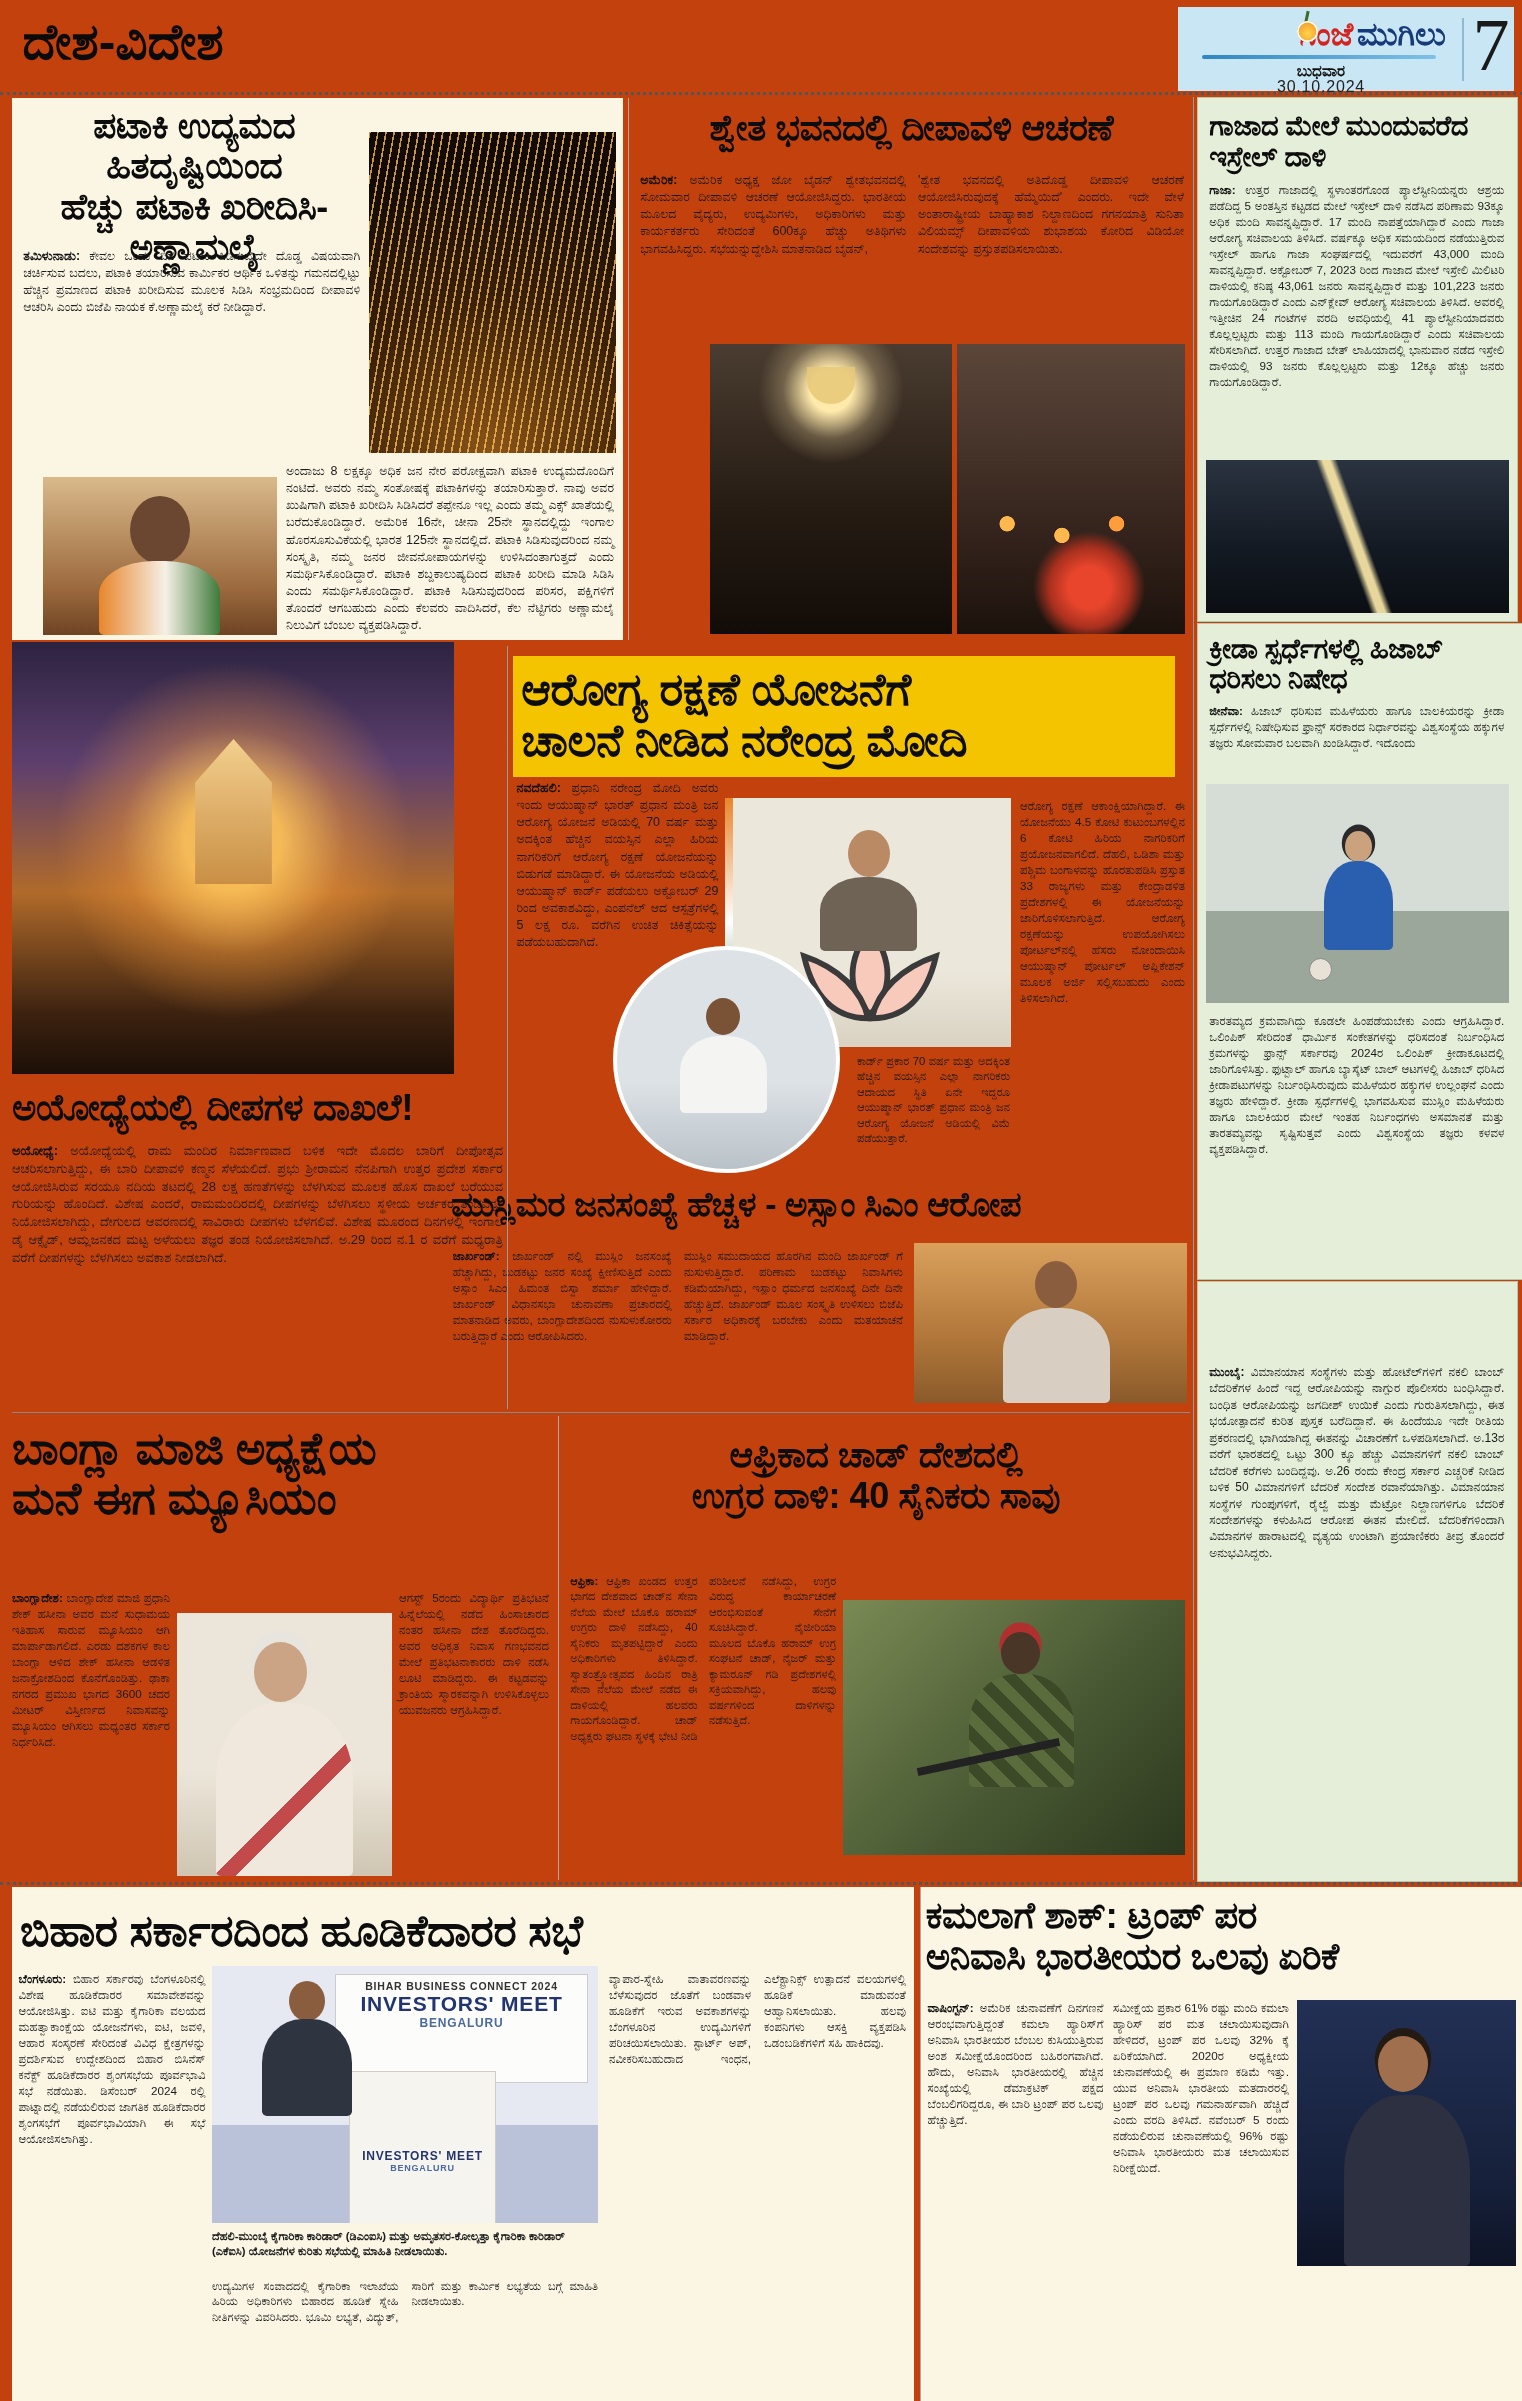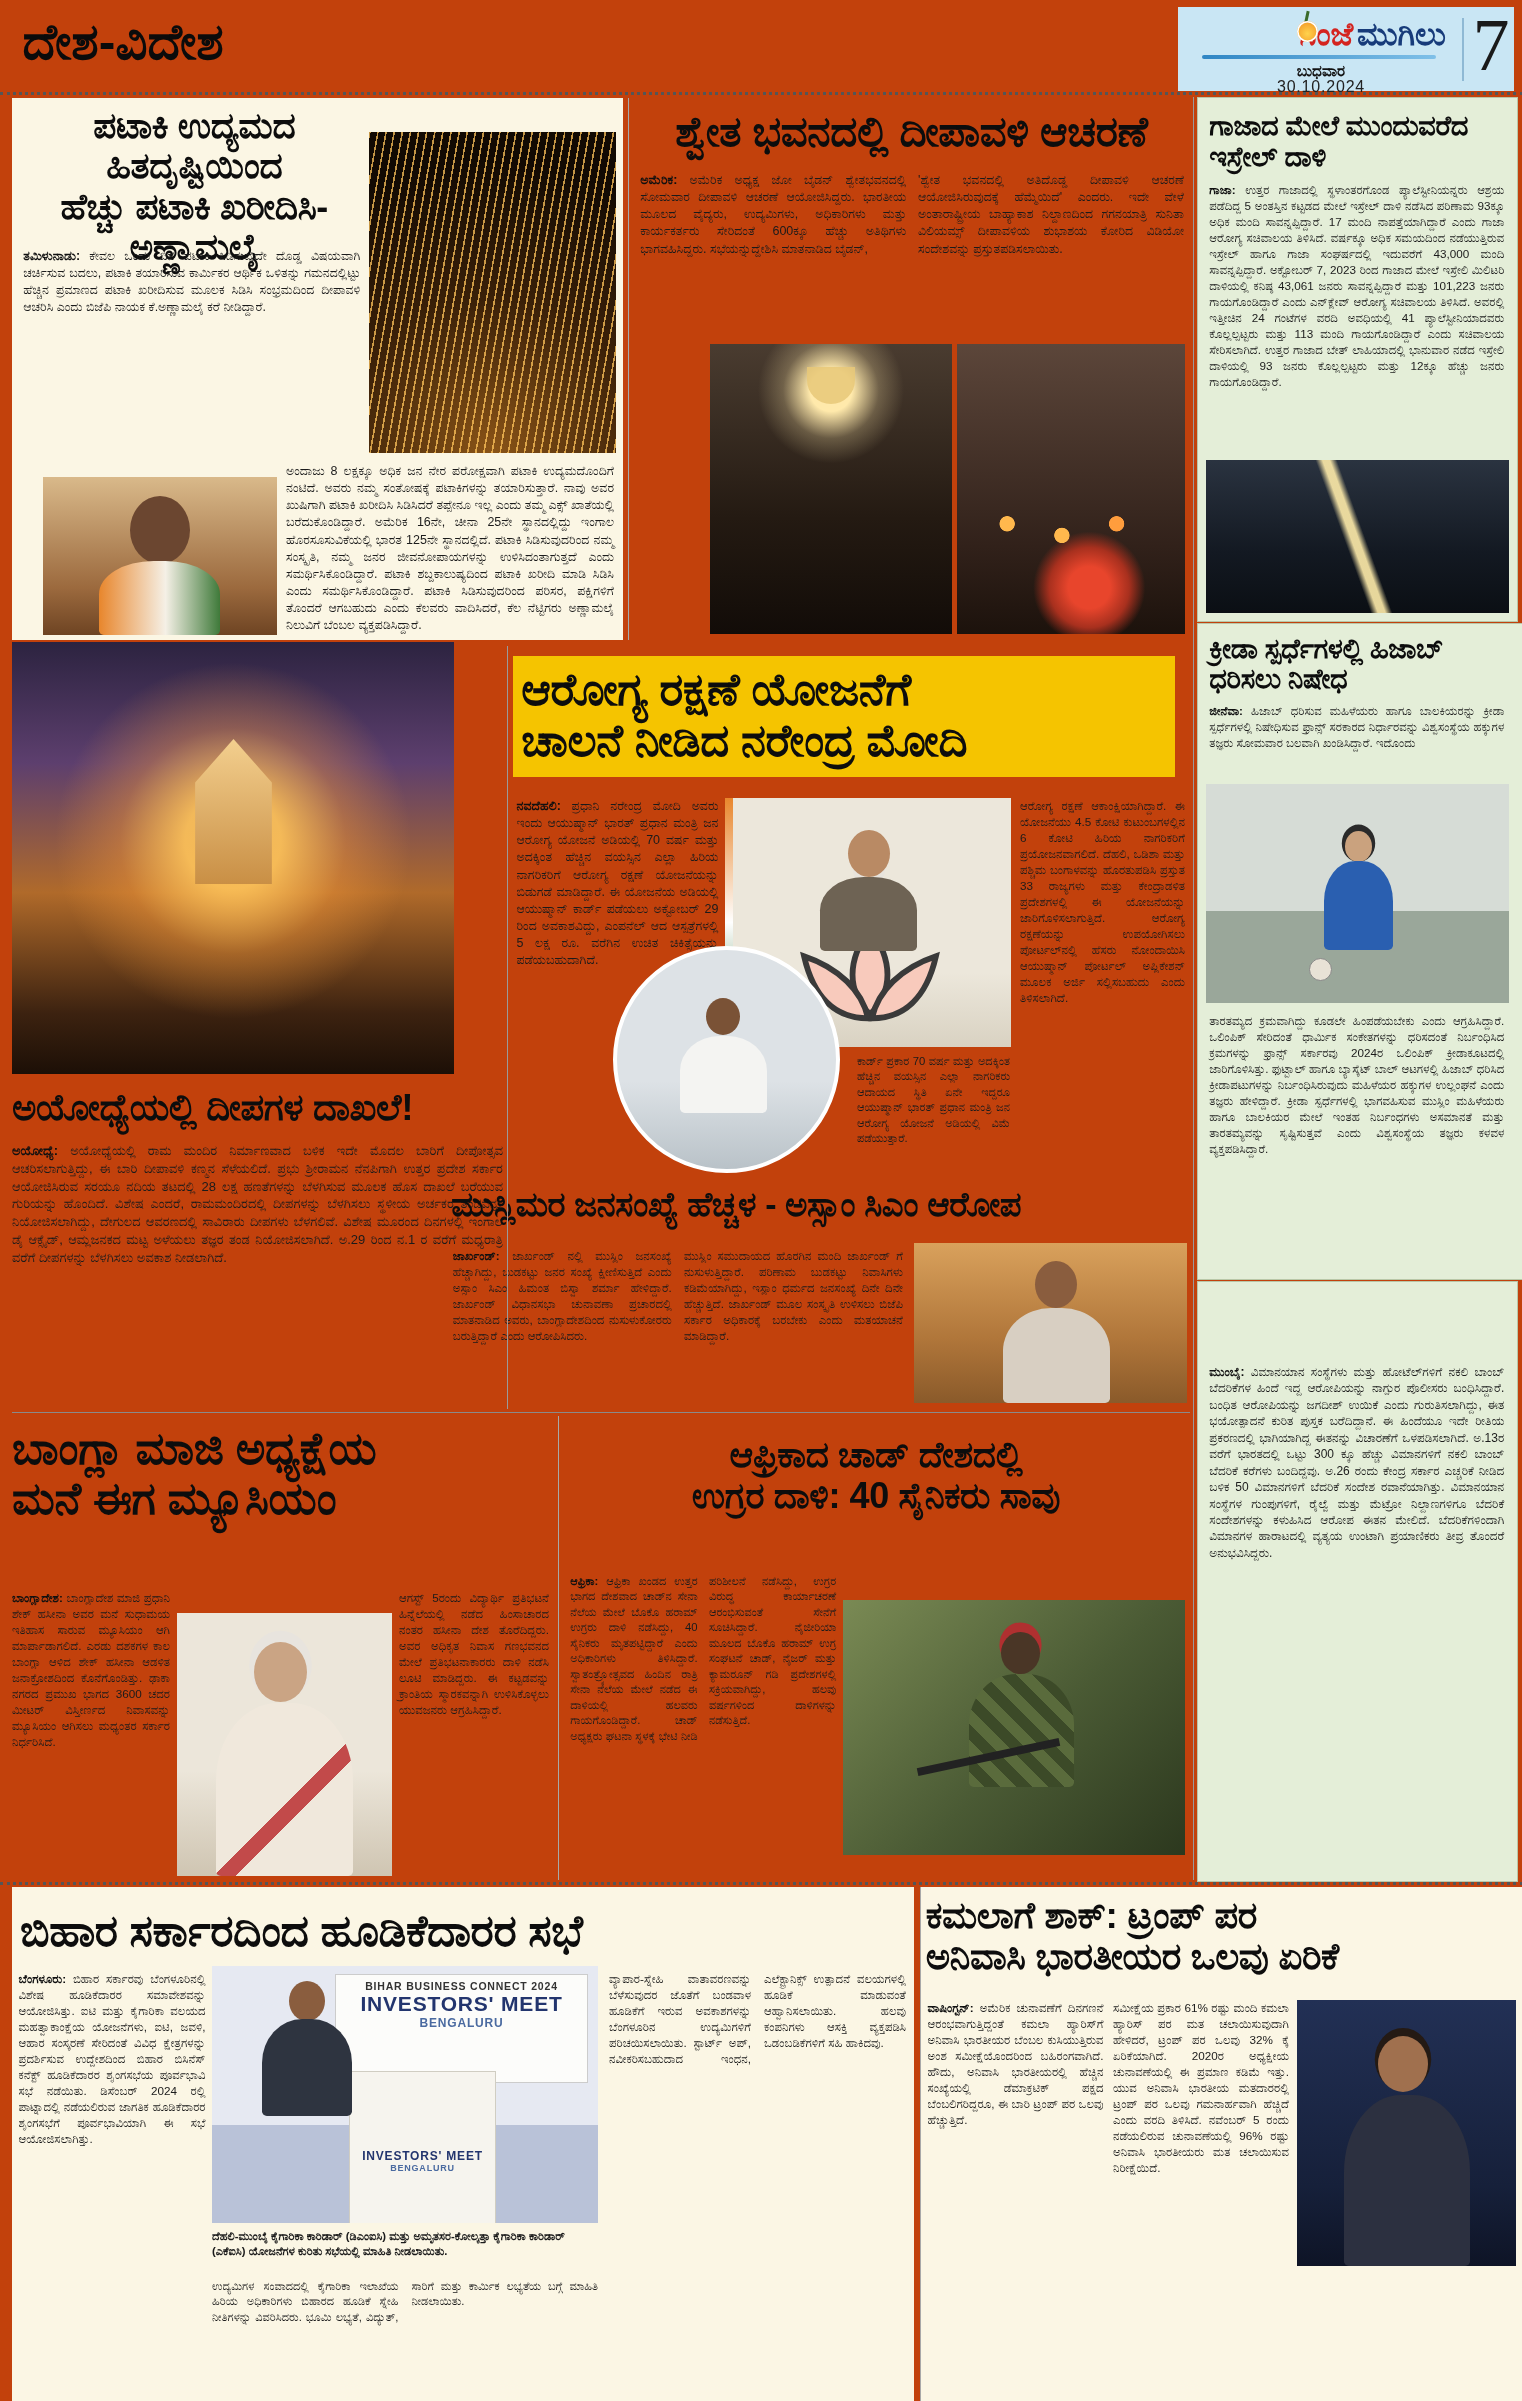--- a/index.html
+++ b/index.html
@@ -72,21 +72,21 @@
       <span>ಕೇವಲ ಒಂದು ದಿನ ಪಟಾಕಿ ಸಿಡಿಸುವುದೇ ದೊಡ್ಡ ವಿಷಯವಾಗಿ ಚರ್ಚಿಸುವ ಬದಲು, ಪಟಾಕಿ ತಯಾರಿಸುವ ಕಾರ್ಮಿಕರ ಆರ್ಥಿಕ ಒಳಿತನ್ನು ಗಮನದಲ್ಲಿಟ್ಟು ಹೆಚ್ಚಿನ ಪ್ರಮಾಣದ ಪಟಾಕಿ ಖರೀದಿಸುವ ಮೂಲಕ ಸಿಡಿಸಿ ಸಂಭ್ರಮದಿಂದ ದೀಪಾವಳಿ ಆಚರಿಸಿ ಎಂದು ಬಿಜೆಪಿ ನಾಯಕ ಕೆ.ಅಣ್ಣಾಮಲೈ ಕರೆ ನೀಡಿದ್ದಾರೆ.</span>
     </div>
     <div class="photo" style="left:31px;top:379px;width:234px;height:158px;background:linear-gradient(180deg,#d9b98a 0%,#9c6a3e 70%,#6e4423 100%);">
       <div class="head" style="left:87px;top:19.4px;width:60px;height:68px;background:#6b4630;"></div>
       <div class="torso" style="left:56px;top:84px;width:121px;height:74px;background:linear-gradient(90deg,#e8862c,#f5f0e6 55%,#3f7a3a);"></div>
     </div>
     <div class="bd" style="left:274px;top:365px;width:328px;height:171px;">ಅಂದಾಜು 8 ಲಕ್ಷಕ್ಕೂ ಅಧಿಕ ಜನ ನೇರ ಪರೋಕ್ಷವಾಗಿ ಪಟಾಕಿ ಉದ್ಯಮದೊಂದಿಗೆ ನಂಟಿದೆ. ಅವರು ನಮ್ಮ ಸಂತೋಷಕ್ಕೆ ಪಟಾಕಿಗಳನ್ನು ತಯಾರಿಸುತ್ತಾರೆ. ನಾವು ಅವರ ಖುಷಿಗಾಗಿ ಪಟಾಕಿ ಖರೀದಿಸಿ ಸಿಡಿಸಿದರೆ ತಪ್ಪೇನೂ ಇಲ್ಲ ಎಂದು ತಮ್ಮ ಎಕ್ಸ್ ಖಾತೆಯಲ್ಲಿ ಬರೆದುಕೊಂಡಿದ್ದಾರೆ. ಅಮೆರಿಕ 16ನೇ, ಚೀನಾ 25ನೇ ಸ್ಥಾನದಲ್ಲಿದ್ದು ಇಂಗಾಲ ಹೊರಸೂಸುವಿಕೆಯಲ್ಲಿ ಭಾರತ 125ನೇ ಸ್ಥಾನದಲ್ಲಿದೆ. ಪಟಾಕಿ ಸಿಡಿಸುವುದರಿಂದ ನಮ್ಮ ಸಂಸ್ಕೃತಿ, ನಮ್ಮ ಜನರ ಜೀವನೋಪಾಯಗಳನ್ನು ಉಳಿಸಿದಂತಾಗುತ್ತದೆ ಎಂದು ಸಮರ್ಥಿಸಿಕೊಂಡಿದ್ದಾರೆ. ಪಟಾಕಿ ಶಬ್ದಕಾಲುಷ್ಯದಿಂದ ಪಟಾಕಿ ಖರೀದಿ ಮಾಡಿ ಸಿಡಿಸಿ ಎಂದು ಸಮರ್ಥಿಸಿಕೊಂಡಿದ್ದಾರೆ. ಪಟಾಕಿ ಸಿಡಿಸುವುದರಿಂದ ಪರಿಸರ, ಪಕ್ಷಿಗಳಿಗೆ ತೊಂದರೆ ಆಗಬಹುದು ಎಂದು ಕೆಲವರು ವಾದಿಸಿದರೆ, ಕೆಲ ನೆಟ್ಟಿಗರು ಅಣ್ಣಾಮಲೈ ನಿಲುವಿಗೆ ಬೆಂಬಲ ವ್ಯಕ್ತಪಡಿಸಿದ್ದಾರೆ.</div>
   </div>
 
   <div class="art" style="left:628px;top:98px;width:565px;height:542px;border-left:0.8px solid #a8a8a8;">
-    <div class="hl" style="position:absolute;left:8px;top:9.7px;width:549px;font-size:42px;text-align:center;">ಶ್ವೇತ ಭವನದಲ್ಲಿ ದೀಪಾವಳಿ ಆಚರಣೆ</div>
+    <div class="hl" style="position:absolute;left:8px;top:9.7px;width:549px;font-size:36px;text-align:center;">ಶ್ವೇತ ಭವನದಲ್ಲಿ ದೀಪಾವಳಿ ಆಚರಣೆ</div>
     <div class="bd" style="left:11.3px;top:74px;width:266px;height:161px;">
       <span class="dl">ಅಮೆರಿಕ:</span>
       <span>ಅಮೆರಿಕ ಅಧ್ಯಕ್ಷ ಜೋ ಬೈಡನ್ ಶ್ವೇತಭವನದಲ್ಲಿ ಸೋಮವಾರ ದೀಪಾವಳಿ ಆಚರಣೆ ಆಯೋಜಿಸಿದ್ದರು. ಭಾರತೀಯ ಮೂಲದ ವೈದ್ಯರು, ಉದ್ಯಮಿಗಳು, ಅಧಿಕಾರಿಗಳು ಮತ್ತು ಕಾರ್ಯಕರ್ತರು ಸೇರಿದಂತೆ 600ಕ್ಕೂ ಹೆಚ್ಚು ಅತಿಥಿಗಳು ಭಾಗವಹಿಸಿದ್ದರು. ಸಭೆಯನ್ನುದ್ದೇಶಿಸಿ ಮಾತನಾಡಿದ ಬೈಡನ್,</span>
     </div>
     <div class="bd" style="left:289px;top:74px;width:266px;height:161px;">'ಶ್ವೇತ ಭವನದಲ್ಲಿ ಅತಿದೊಡ್ಡ ದೀಪಾವಳಿ ಆಚರಣೆ ಆಯೋಜಿಸಿರುವುದಕ್ಕೆ ಹೆಮ್ಮೆಯಿದೆ' ಎಂದರು. ಇದೇ ವೇಳೆ ಅಂತಾರಾಷ್ಟ್ರೀಯ ಬಾಹ್ಯಾಕಾಶ ನಿಲ್ದಾಣದಿಂದ ಗಗನಯಾತ್ರಿ ಸುನಿತಾ ವಿಲಿಯಮ್ಸ್ ದೀಪಾವಳಿಯ ಶುಭಾಶಯ ಕೋರಿದ ವಿಡಿಯೋ ಸಂದೇಶವನ್ನು ಪ್ರಸ್ತುತಪಡಿಸಲಾಯಿತು.</div>
     <div class="photo" style="left:81px;top:246px;width:242px;height:290px;
          background:radial-gradient(circle at 50% 16%,#ffe9ab 0 21px,rgba(255,233,171,.25) 48px,transparent 73px),
          linear-gradient(180deg,#4a3c30 0%,#241a12 60%,#120c08 100%);">
       <div style="position:absolute;left:97px;top:22.6px;width:48px;height:37px;border-radius:0 0 24px 24px;background:#e8c878;opacity:.85;"></div>
     </div>
@@ -147,21 +147,21 @@
       <span class="dl">ಅಯೋಧ್ಯೆ:</span>
       <span>ಅಯೋಧ್ಯೆಯಲ್ಲಿ ರಾಮ ಮಂದಿರ ನಿರ್ಮಾಣವಾದ ಬಳಿಕ ಇದೇ ಮೊದಲ ಬಾರಿಗೆ ದೀಪೋತ್ಸವ ಆಚರಿಸಲಾಗುತ್ತಿದ್ದು, ಈ ಬಾರಿ ದೀಪಾವಳಿ ಕಣ್ಮನ ಸೆಳೆಯಲಿದೆ. ಪ್ರಭು ಶ್ರೀರಾಮನ ನೆನಪಿಗಾಗಿ ಉತ್ತರ ಪ್ರದೇಶ ಸರ್ಕಾರ ಆಯೋಜಿಸಿರುವ ಸರಯೂ ನದಿಯ ತಟದಲ್ಲಿ 28 ಲಕ್ಷ ಹಣತೆಗಳನ್ನು ಬೆಳಗಿಸುವ ಮೂಲಕ ಹೊಸ ದಾಖಲೆ ಬರೆಯುವ ಗುರಿಯನ್ನು ಹೊಂದಿದೆ. ವಿಶೇಷ ಎಂದರೆ, ರಾಮಮಂದಿರದಲ್ಲಿ ದೀಪಗಳನ್ನು ಬೆಳಗಿಸಲು ಸ್ಥಳೀಯ ಅರ್ಚಕರ ತಂಡವನ್ನು ನಿಯೋಜಿಸಲಾಗಿದ್ದು, ದೇಗುಲದ ಆವರಣದಲ್ಲಿ ಸಾವಿರಾರು ದೀಪಗಳು ಬೆಳಗಲಿವೆ. ವಿಶೇಷ ಮೂರಂದ ದಿನಗಳಲ್ಲಿ ಇಂಗಾಲ ಡೈ ಆಕ್ಸೈಡ್, ಆಮ್ಲಜನಕದ ಮಟ್ಟ ಅಳೆಯಲು ತಜ್ಞರ ತಂಡ ನಿಯೋಜಿಸಲಾಗಿದೆ. ಅ.29 ರಿಂದ ನ.1 ರ ವರೆಗೆ ಮಧ್ಯರಾತ್ರಿ ವರೆಗೆ ದೀಪಗಳನ್ನು ಬೆಳಗಿಸಲು ಅವಕಾಶ ನೀಡಲಾಗಿದೆ.</span>
     </div>
   </div>
 
   <div class="art" style="left:510px;top:646px;width:682px;height:464px;">
     <div id="modihl" class="hl" style="position:absolute;left:3.2px;top:9.7px;width:646px;font-size:45px;">
       <div>ಆರೋಗ್ಯ ರಕ್ಷಣೆ ಯೋಜನೆಗೆ</div>
       <div>ಚಾಲನೆ ನೀಡಿದ ನರೇಂದ್ರ ಮೋದಿ</div>
     </div>
-    <div class="bd" style="left:6.5px;top:152px;width:202px;height:307px;">
+    <div class="bd" style="left:6.5px;top:134px;width:202px;height:307px;">
       <span class="dl">ನವದೆಹಲಿ:</span>
       <span>ಪ್ರಧಾನಿ ನರೇಂದ್ರ ಮೋದಿ ಅವರು ಇಂದು ಆಯುಷ್ಮಾನ್ ಭಾರತ್ ಪ್ರಧಾನ ಮಂತ್ರಿ ಜನ ಆರೋಗ್ಯ ಯೋಜನೆ ಅಡಿಯಲ್ಲಿ 70 ವರ್ಷ ಮತ್ತು ಅದಕ್ಕಿಂತ ಹೆಚ್ಚಿನ ವಯಸ್ಸಿನ ಎಲ್ಲಾ ಹಿರಿಯ ನಾಗರಿಕರಿಗೆ ಆರೋಗ್ಯ ರಕ್ಷಣೆ ಯೋಜನೆಯನ್ನು ಬಿಡುಗಡೆ ಮಾಡಿದ್ದಾರೆ. ಈ ಯೋಜನೆಯ ಅಡಿಯಲ್ಲಿ ಆಯುಷ್ಮಾನ್ ಕಾರ್ಡ್ ಪಡೆಯಲು ಅಕ್ಟೋಬರ್ 29 ರಿಂದ ಅವಕಾಶವಿದ್ದು, ಎಂಪನೆಲ್ ಆದ ಆಸ್ಪತ್ರೆಗಳಲ್ಲಿ 5 ಲಕ್ಷ ರೂ. ವರೆಗಿನ ಉಚಿತ ಚಿಕಿತ್ಸೆಯನ್ನು ಪಡೆಯಬಹುದಾಗಿದೆ.</span>
     </div>
     <div class="photo" style="left:215px;top:152px;width:286px;height:249px;background:linear-gradient(180deg,#ece7db 0 70%,#d9d2c2 100%);">
       <svg viewBox="0 0 100 60" style="position:absolute;left:48px;top:121px;width:194px;height:121px;">
         <path d="M50 4 C62 20 62 36 50 48 C38 36 38 20 50 4 Z" fill="#f8cabc" stroke="#3a3a3a" stroke-width="3"></path>
         <path d="M16 18 C34 24 46 36 49 50 C33 50 21 40 16 18 Z" fill="#f8cabc" stroke="#3a3a3a" stroke-width="3"></path>
         <path d="M84 18 C66 24 54 36 51 50 C67 50 79 40 84 18 Z" fill="#f8cabc" stroke="#3a3a3a" stroke-width="3"></path>
       </svg>
       <div class="head" style="left:123px;top:32px;width:42px;height:47px;background:#b98a64;box-shadow:0 14.5px 0 -4.8px #e8e4dd;"></div>

